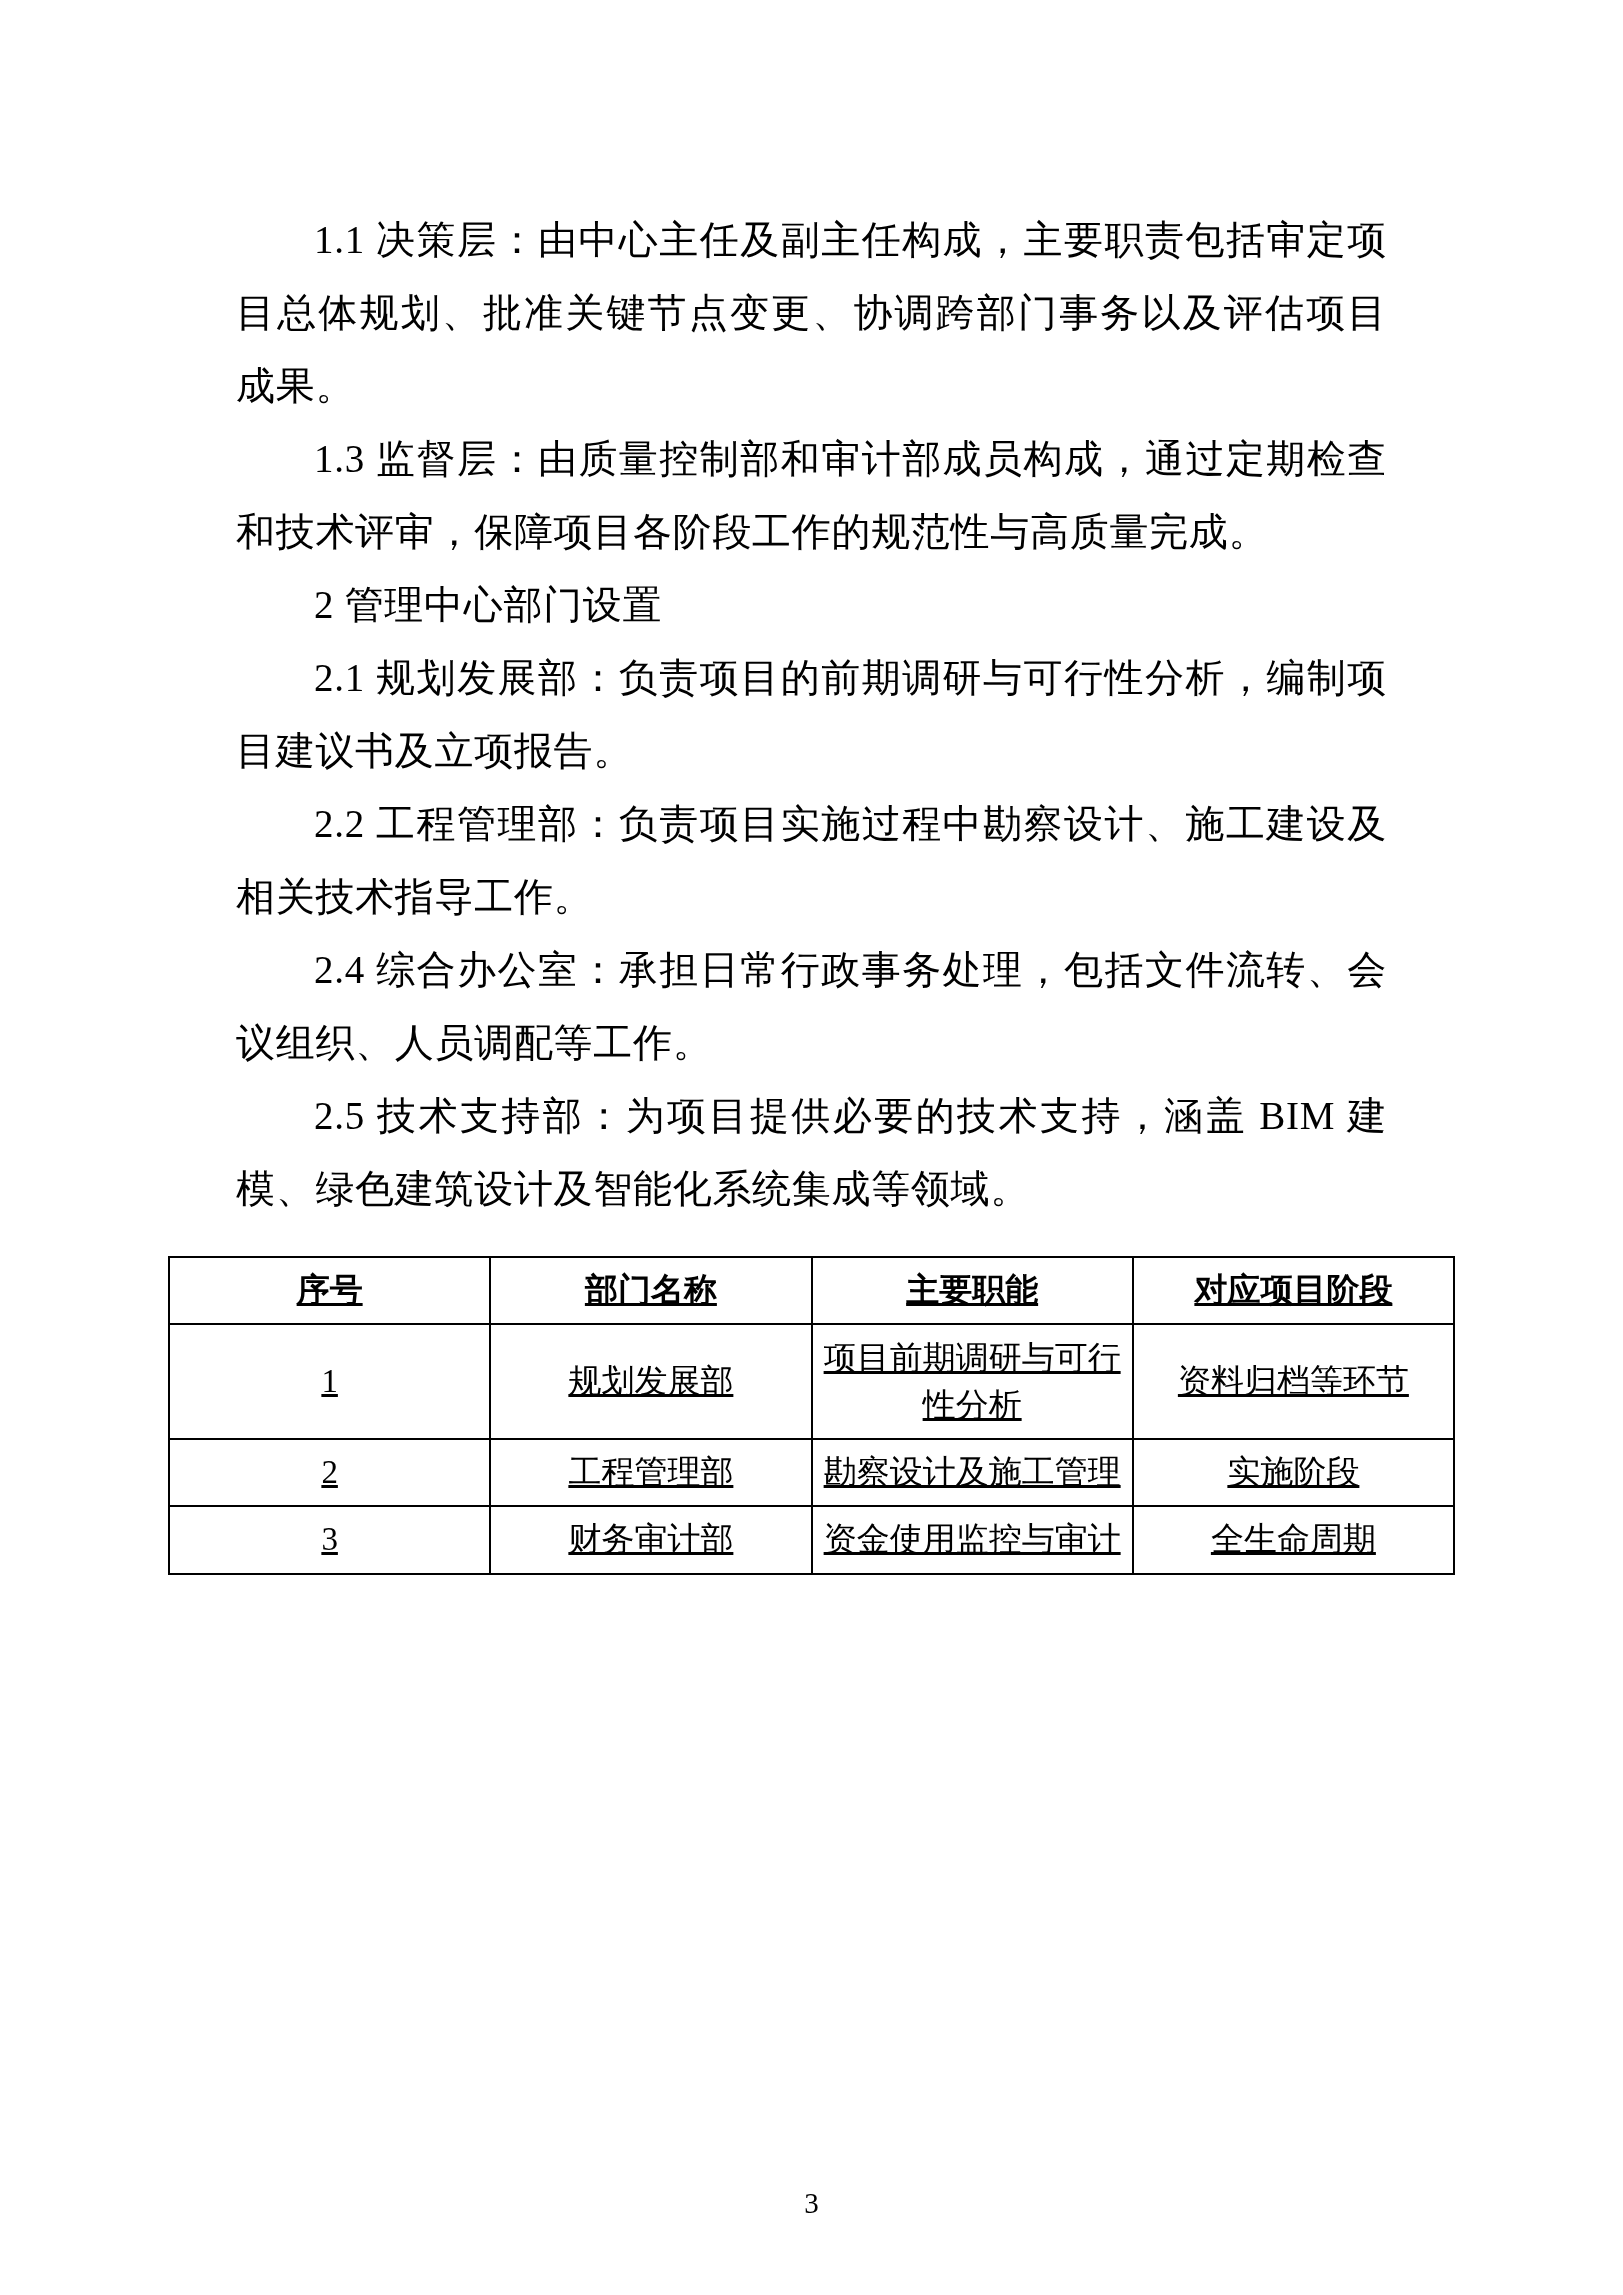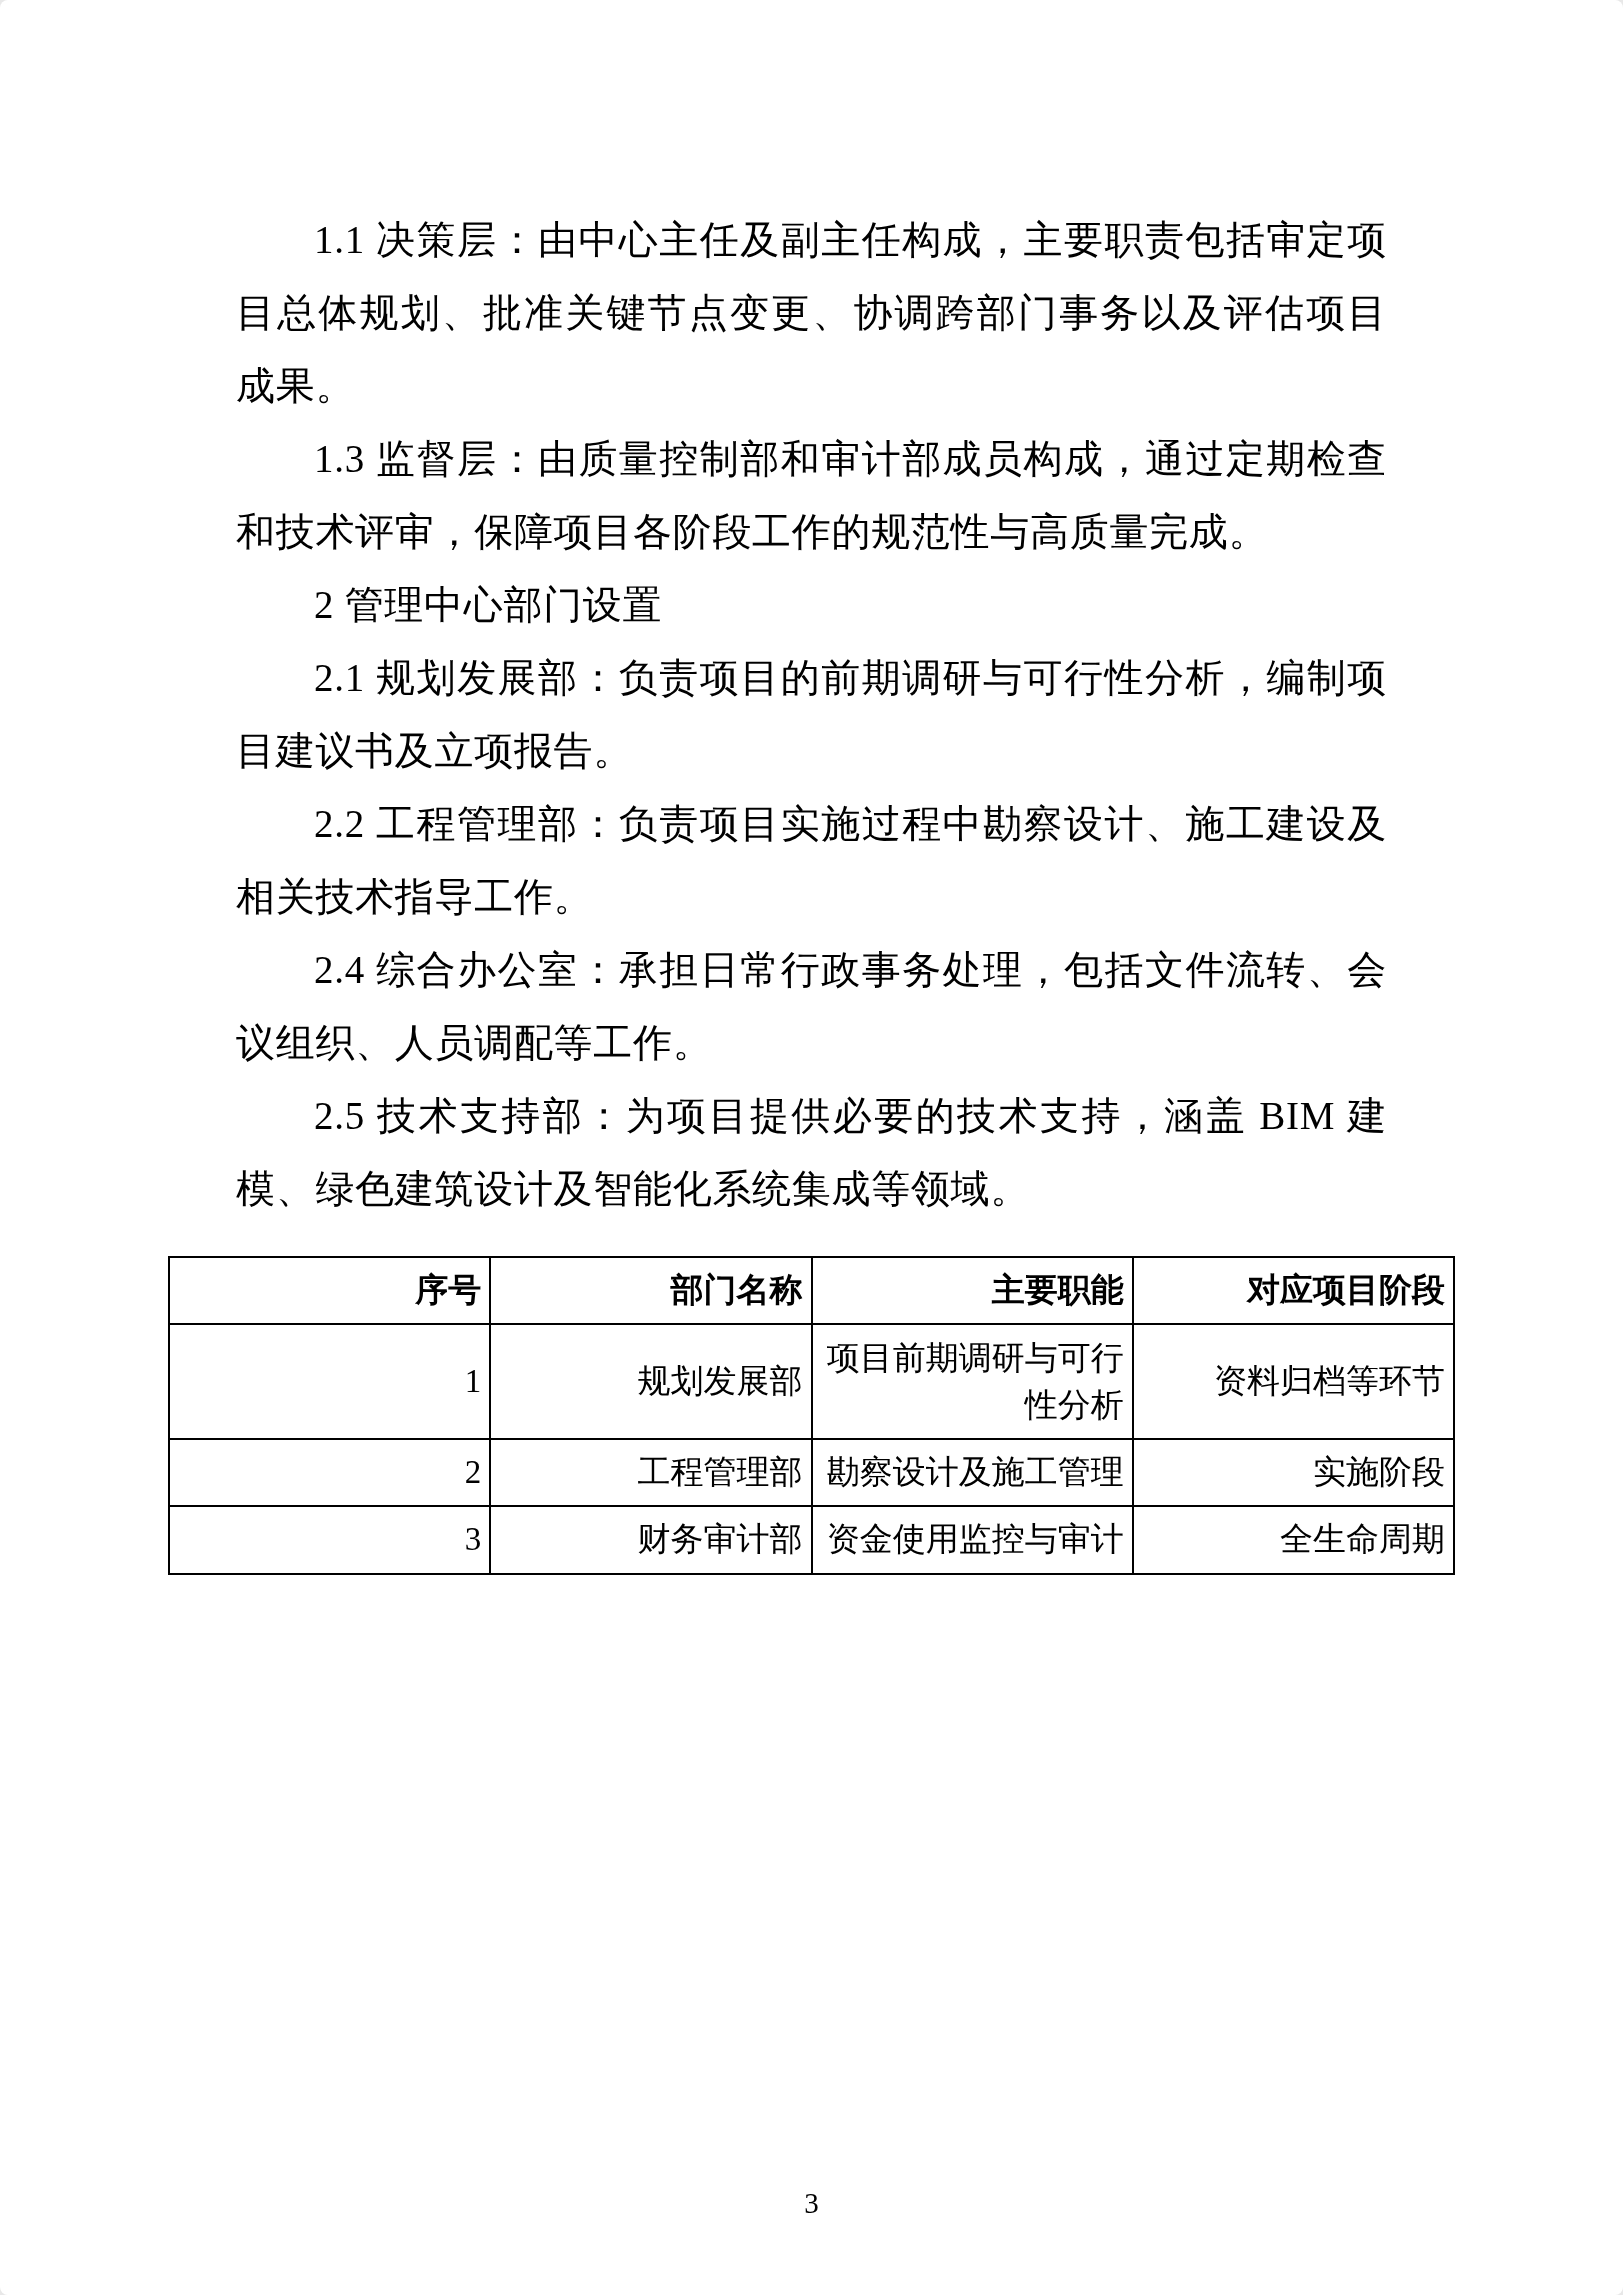--- a/index.html
+++ b/index.html
@@ -11,48 +11,48 @@
     position: relative;
     width: 1623px;
     height: 2295px;
     margin: 0 auto;
     background: #ffffff;
     box-sizing: border-box;
     padding: 203px 236px 0 236px;
     font-family: "Liberation Serif", "DejaVu Serif", serif;
     color: #000000;
     overflow: hidden;
-    border-radius: 8px;
   }
   .doc-text p {
     margin: 0;
     font-size: 39px;
     line-height: 73px;
     text-align: justify;
     text-indent: 2em;
     letter-spacing: 0.7px;
     word-break: break-all;
   }
   table.dept-table {
     border-collapse: collapse;
     margin-top: 31px;
     margin-left: -68px;
     width: calc(100% + 136px);
     table-layout: fixed;
   }
   .dept-table th,
   .dept-table td {
     border: 2px solid #000000;
-    text-align: right;
+    text-align: center;
     vertical-align: middle;
     font-size: 33px;
     line-height: 47px;
     padding: 9.2px 7.9px;
     font-weight: normal;
     word-break: break-all;
+    text-decoration: underline;
   }
   .dept-table th {
     font-weight: bold;
   }
   .page-number {
     position: absolute;
     bottom: 77px;
     left: 0;
     right: 0;
     text-align: center;

